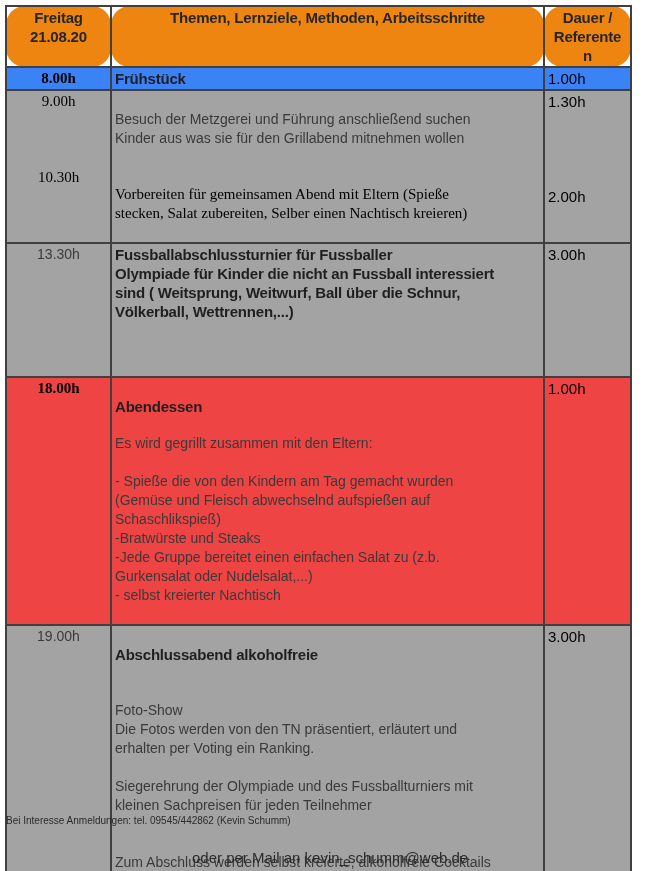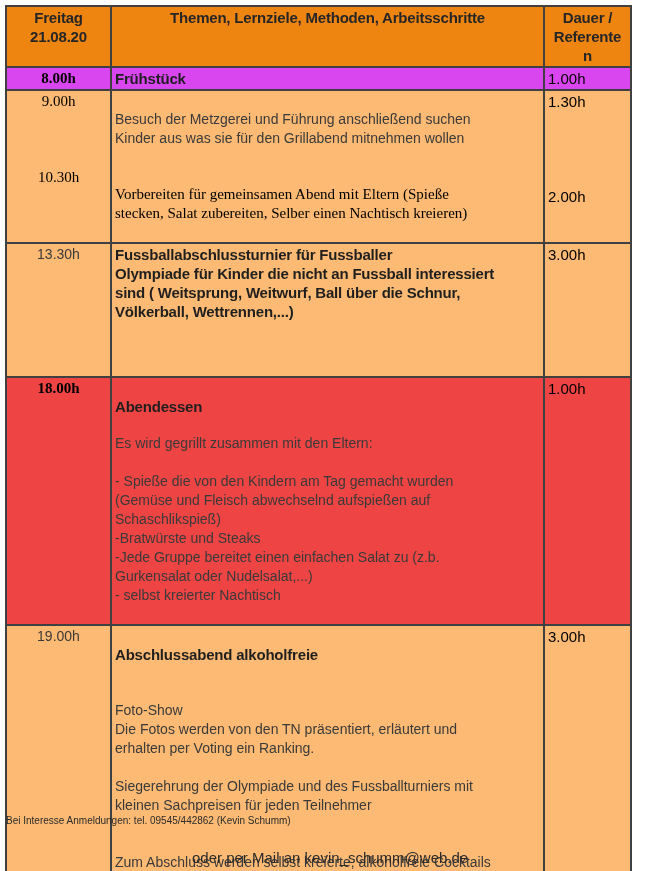--- a/index.html
+++ b/index.html
@@ -25,26 +25,27 @@
   col.c3{width:87px;}
 
   
   tr.hdr th{
     background:#EE8511;
     color:#262626;
     font-weight:bold;
     font-size:15px;line-height:19px;
     letter-spacing:-0.2px;
     text-align:center;
+    border-radius:19px;
   }
   tr.hdr{height:57px;}
 
   
-  tr.meal{background:#d946ef;height:19px;}
-  tr.white{background:#fdba74;padding-left:20px;}
+  tr.meal{background:#3b82f6;height:19px;}
+  tr.white{background:#a3a3a3;padding-left:20px;}
   tr.gray{background:#ef4444;margin-top:20px;}
 
   tr.r2{height:127px;}
   tr.r4{height:134px;}
   tr.r5{height:184px;}
   tr.r6{height:227px;}
 
   
   .time-serif-b{
     font-family:"Liberation Serif",serif;font-weight:bold;

